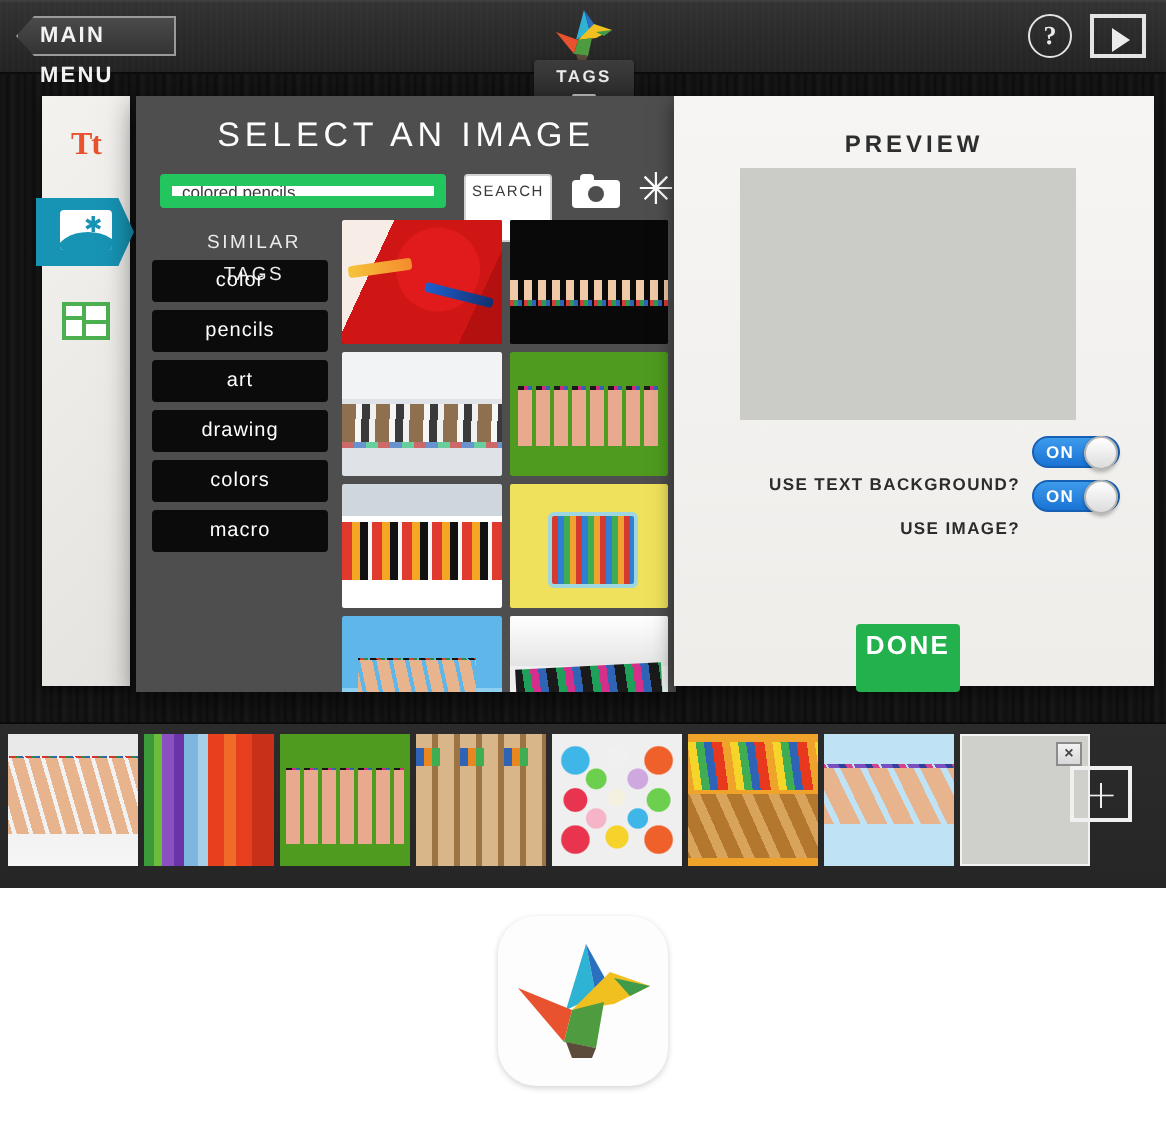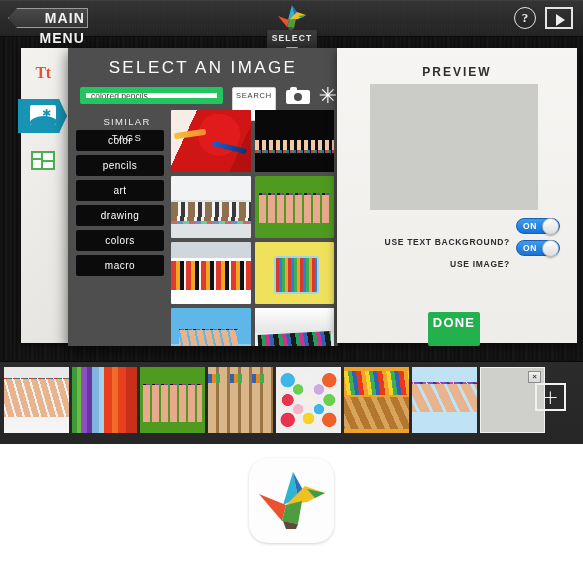--- a/index.html
+++ b/index.html
@@ -35,21 +35,21 @@
   }
   .mm-shape{
     position:absolute;inset:0;
     background:linear-gradient(#4a4a4a,#343434);
     border:1px solid #9a9a9a;
     clip-path:polygon(0% 50%, 9px 0%, 100% 0%, 100% 100%, 9px 100%);
     box-sizing:border-box;
   }
   .mm-label{
     position:absolute;left:12px;top:0;right:3px;height:20px;line-height:20px;
-    text-align:right;color:#f2f2f2;font-size:14px;font-weight:bold;
+    text-align:left;color:#f2f2f2;font-size:11px;font-weight:bold;
     letter-spacing:1.1px;font-family:"Liberation Sans",sans-serif;
   }
 
   .logo-bird{position:absolute;left:275px;top:3px;width:34px;height:30px;}
   .theme-tip{
     position:absolute;left:267px;top:30px;width:50px;height:19px;
     background:linear-gradient(#3d3d3d,#2e2e2e);
     border-radius:2px;
     color:#ededed;font-size:8.5px;font-weight:bold;letter-spacing:1.2px;
     text-align:center;line-height:17px;
@@ -73,21 +73,20 @@
   .play-btn .tri{
     position:absolute;left:9px;top:4.5px;width:0;height:0;
     border-left:9px solid #ececec;border-top:6px solid transparent;border-bottom:6px solid transparent;
   }
 
   
   .rail{
     position:absolute;left:21px;top:48px;width:44px;height:295px;
     background:linear-gradient(135deg,#f3f2ef,#e4e3df);
     box-shadow:0 2px 6px rgba(0,0,0,.55);
-    padding-left:44px;
   }
   .rail-item{position:absolute;left:0;width:44px;height:42px;cursor:pointer;}
   .rail-item.t1{top:6px;}
   .rail-item.t2{top:48px;}
   .rail-item.t3{top:92px;}
   .rail-tag{
     position:absolute;left:-3px;top:3px;width:49px;height:34px;
     background:#1793b4;
     clip-path:polygon(0 0,84% 0,100% 50%,84% 100%,0 100%);
     box-shadow:0 1px 3px rgba(0,0,0,.5);
@@ -367,21 +366,21 @@
           <polygon points="17,2 20,13 22,9" fill="#2a6fc0"></polygon>
           <polygon points="3,13 14,17 12,24" fill="#e8522e"></polygon>
           <polygon points="14,17 22,9 31,12 23,16" fill="#f0c020"></polygon>
           <polygon points="23,13 31,12 27,15" fill="#3f9b4a"></polygon>
           <polygon points="12,24 14,17 21,16 19,25" fill="#4f9b3f"></polygon>
           <polygon points="13,24 19,25 18,27 14,27" fill="#5c4b3a"></polygon>
         </svg>
       </div>
 
       <div class="theme-tip">
-        <span>SELECT</span>
+        <span>TAGS</span>
         <span class="nub"></span>
       </div>
 
       <div class="help-btn">
         <span>?</span>
       </div>
 
       <div class="play-btn">
         <span class="tri"></span>
       </div>

